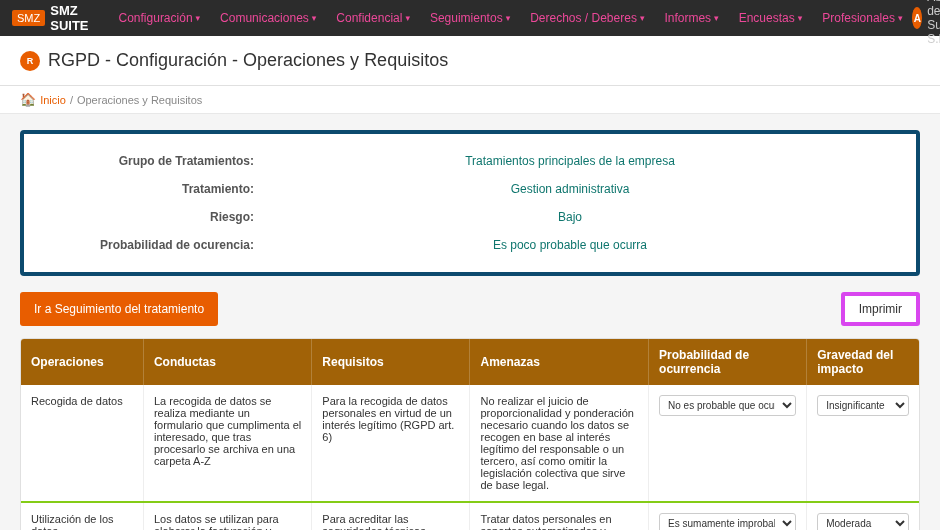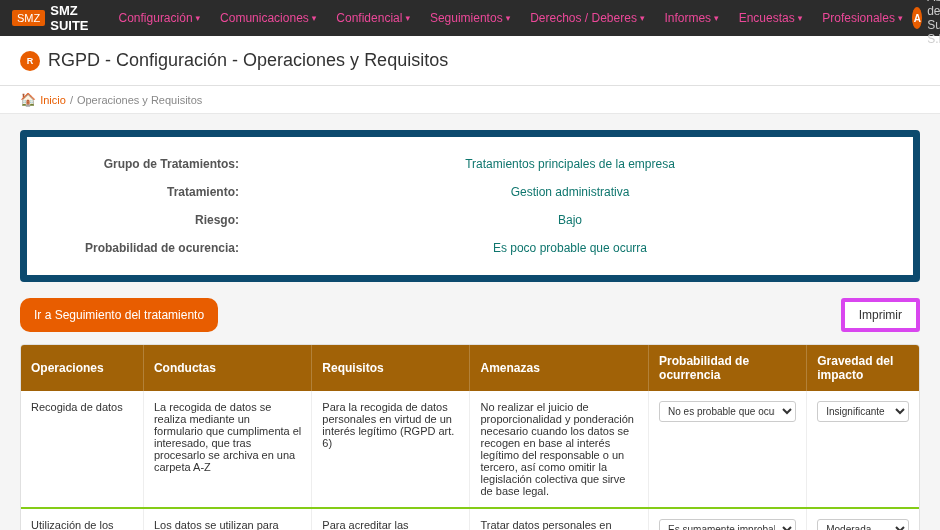--- a/index.html
+++ b/index.html
@@ -22,29 +22,29 @@
 
     
     .breadcrumb { background: #fff; padding: 6px 20px; border-bottom: 1px solid #e8e8e8; font-size: 11px; color: #888; display: flex; align-items: center; gap: 4px; }
     .breadcrumb a { color: #e85d00; text-decoration: none; }
     .breadcrumb-home { font-size: 13px; }
 
     
     .main { padding: 16px 20px; }
 
     
-    .info-card { background: #fff; border: 7px solid #0c4a6e; border-radius: 4px; padding: 20px 24px; margin-bottom: 16px; }
+    .info-card { background: #fff; border: 4px solid #0c4a6e; border-radius: 4px; padding: 20px 42px; margin-bottom: 16px; }
     .info-row { display: flex; margin-bottom: 14px; align-items: flex-start; }
     .info-row:last-child { margin-bottom: 0; }
     .info-label { width: 200px; text-align: right; padding-right: 12px; font-weight: bold; font-size: 12px; color: #555; flex-shrink: 0; }
     .info-value { flex: 1; font-size: 12px; color: #0f766e; text-align: center; }
 
     
     .actions-bar { display: flex; justify-content: space-between; margin-bottom: 12px; }
-    .btn-orange { background: #e85d00; color: #fff; border: none; padding: 6px 14px; font-size: 12px; border-radius: 10px; cursor: pointer; }
+    .btn-orange { background: #e85d00; color: #fff; border: none; padding: 6px 14px; font-size: 12px; border-radius: 3px; cursor: pointer; }
     .btn-outline { background: #fff; color: #333; border: 4px solid #d946ef; padding: 6px 14px; font-size: 12px; border-radius: 3px; cursor: pointer; }
 
     
     .table-wrapper { background: #fff; border: 1px solid #e0e0e0; border-radius: 4px; overflow: hidden; }
     table { width: 100%; border-collapse: collapse; }
     thead tr { background: #a16207; padding-left: 36px; }
     thead th { color: #fff; font-size: 12px; font-weight: bold; padding: 9px 10px; text-align: left; border-right: 1px solid rgba(255,255,255,0.2); }
     thead th:last-child { border-right: none; margin-top: 42px; }
     tbody tr { border-bottom: 2px solid #84cc16; }
     tbody tr:last-child { border-bottom: none; }

